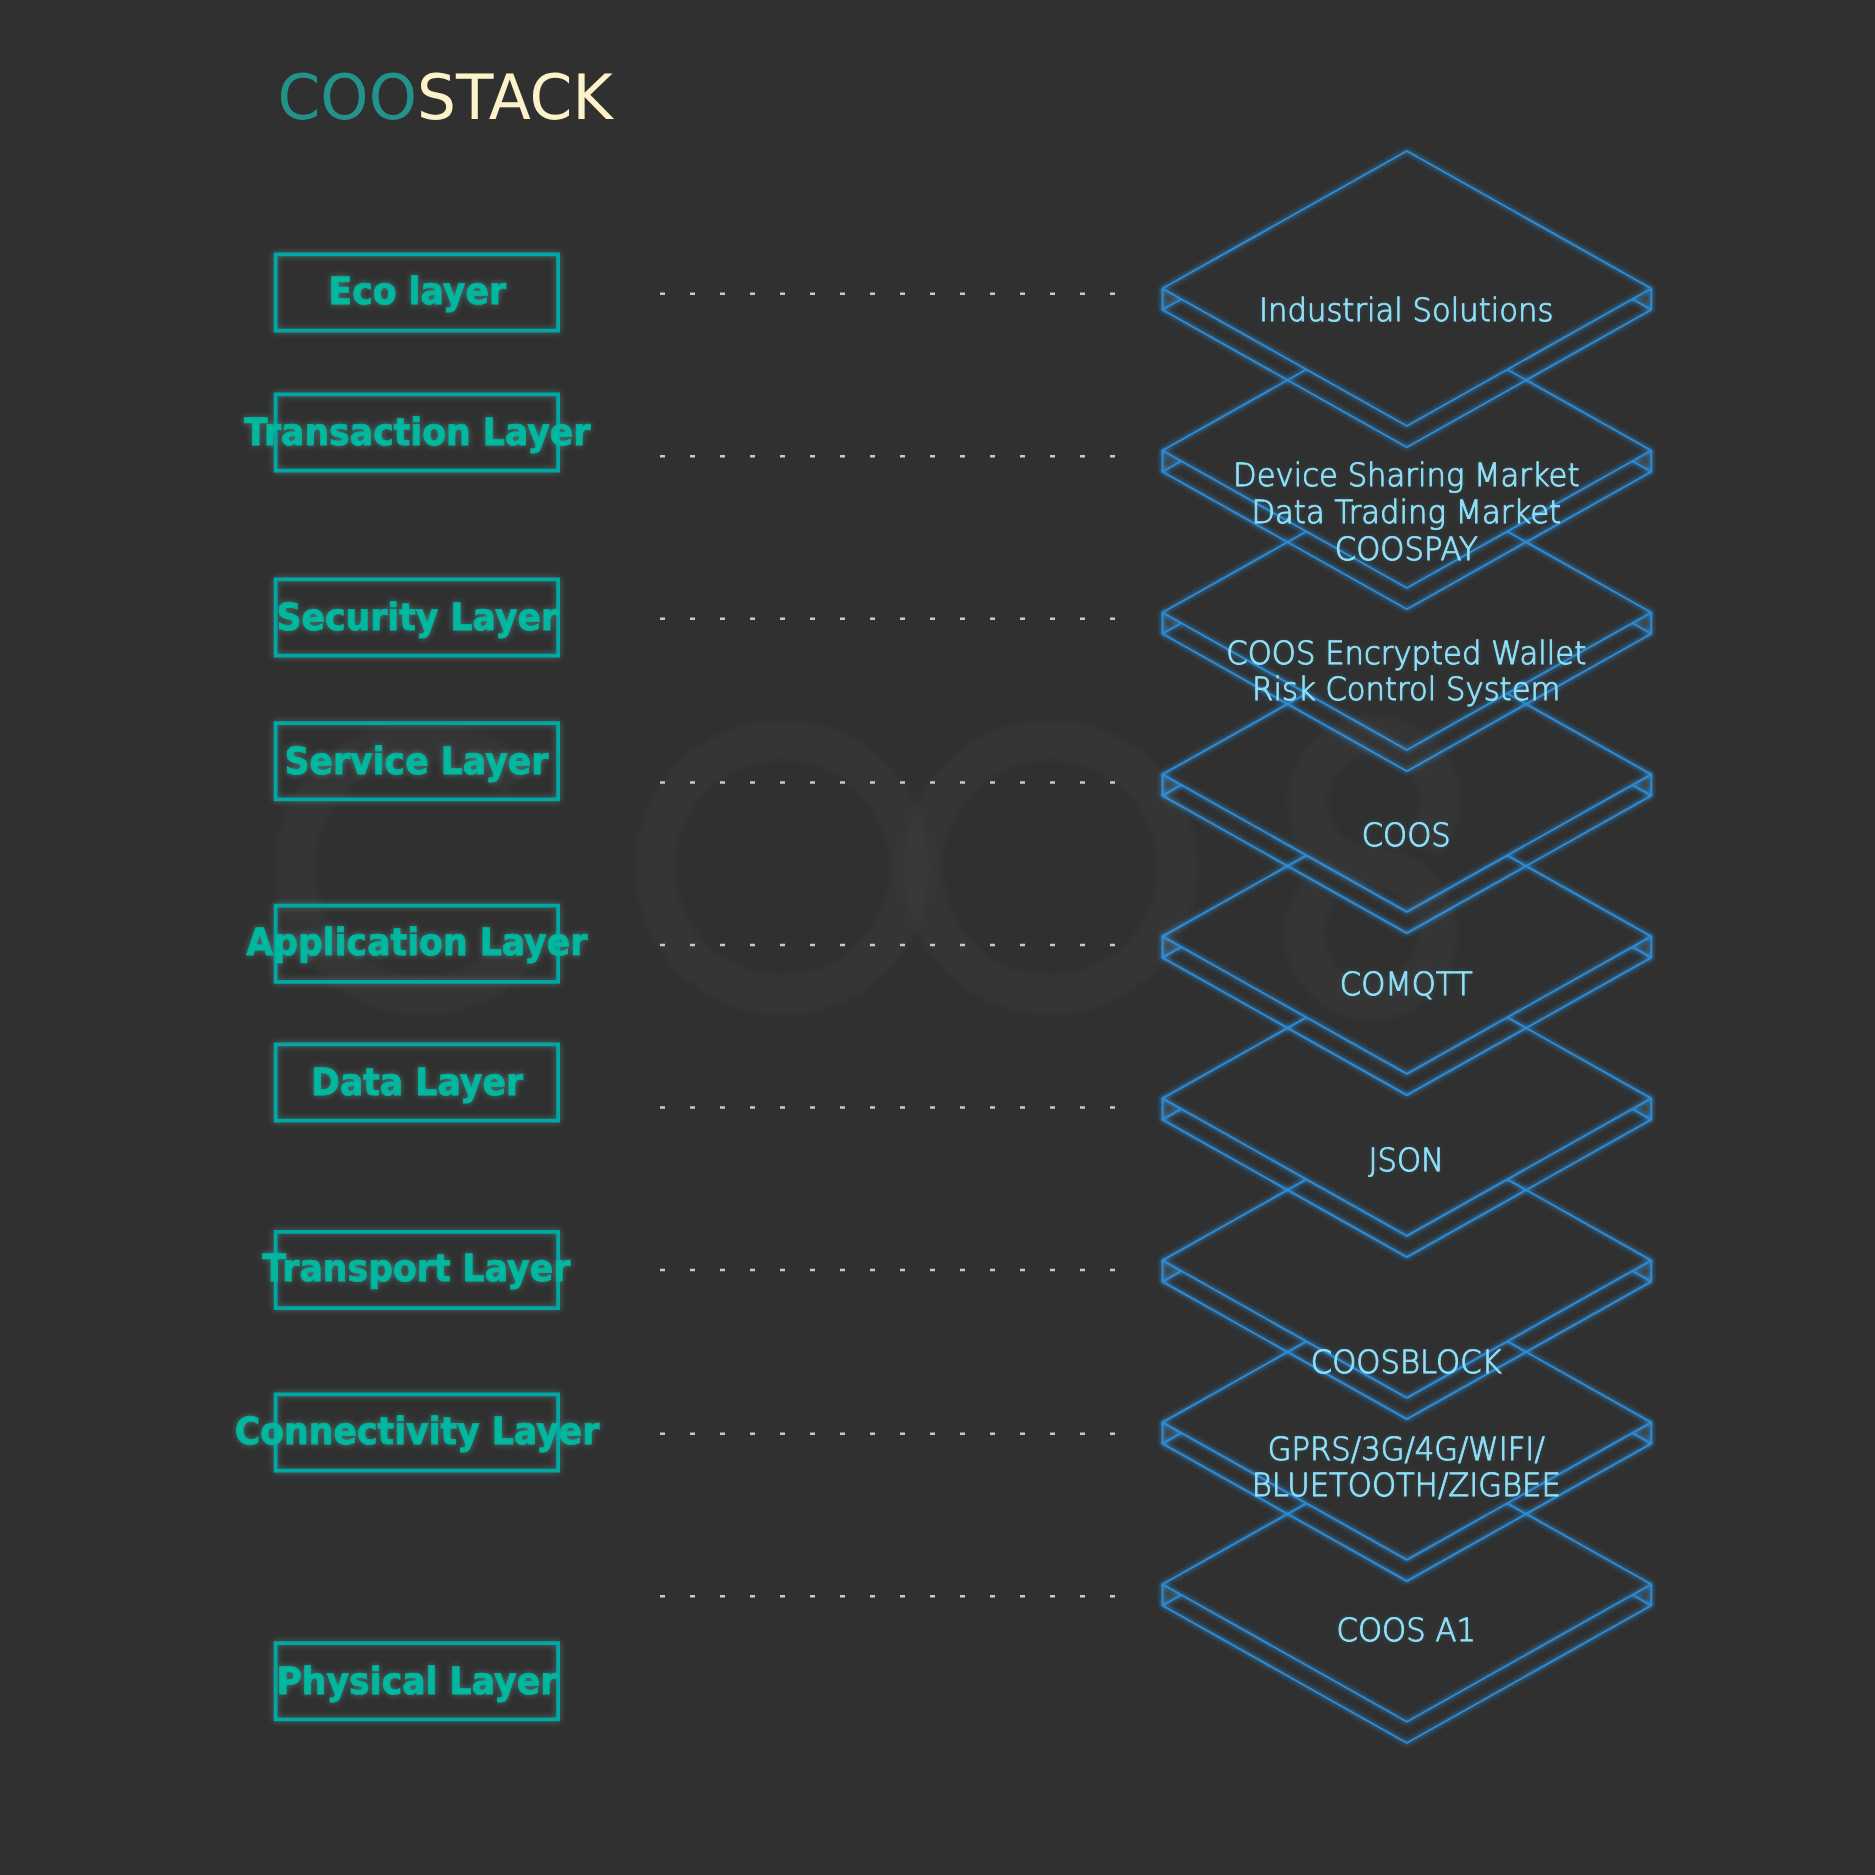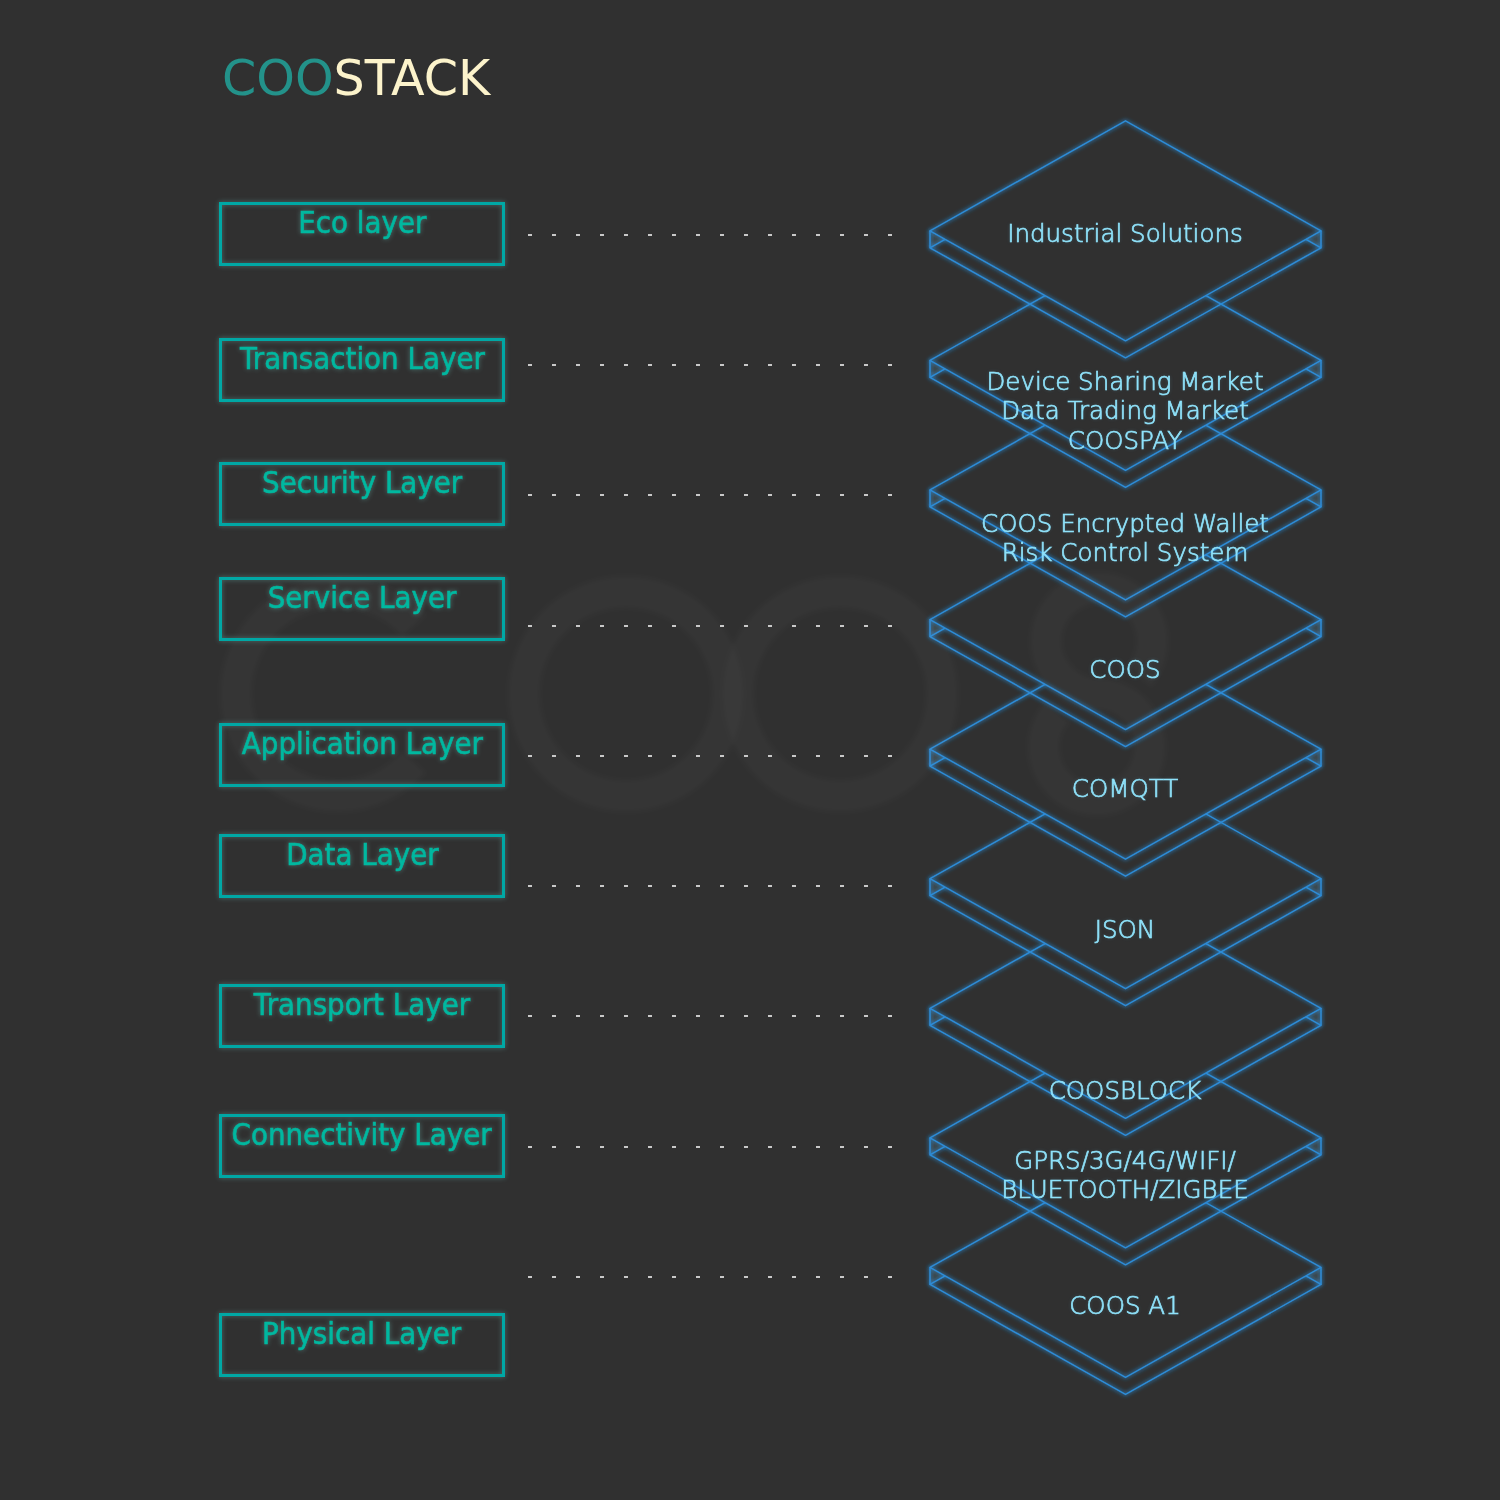--- a/index.html
+++ b/index.html
@@ -9,23 +9,23 @@
   #stage{position:relative;width:1500px;height:1500px;background:#303030;overflow:hidden;}
 
   .title{position:absolute;left:222px;top:53px;font-size:50px;line-height:1;white-space:nowrap;
          font-family:"DejaVu Sans",sans-serif;transform:scaleX(0.982);transform-origin:left top;}
   .title .t1{color:#23928a;}
   .title .t2{color:#fcf3cb;}
 
   svg.full{position:absolute;left:0;top:0;width:1500px;height:1500px;}
 
   .layerbox{position:absolute;box-sizing:border-box;border:3px solid #00a8a5;
-            width:286px;height:64px;left:219px;color:#00b8a0;
-            display:flex;align-items:flex-start;justify-content:center;
-            font-family:"DejaVu Sans",sans-serif;font-weight:400;
+            width:229px;height:64px;left:219px;color:#00b8a0;
+            display:flex;align-items:center;justify-content:center;
+            font-family:"DejaVu Sans",sans-serif;font-weight:700;
             font-size:30px;white-space:nowrap;
             filter:drop-shadow(0 0 2.6px rgba(120,220,210,.40));
             -webkit-text-stroke:0.6px #00b8a0;}
   .layerbox .lbl{display:inline-block;transform:scaleX(0.925);}
   .dots{position:absolute;left:528px;width:365px;height:2px;
         background:repeating-linear-gradient(to right,#c9c9c9 0 4.4px, rgba(0,0,0,0) 4.4px 24px);}
   .dtext{position:absolute;width:600px;left:825px;text-align:center;color:#8fe2fa;
          font-family:"DejaVu Sans",sans-serif;font-weight:300;
          font-size:25.5px;line-height:29.6px;white-space:nowrap;
          text-shadow:0 0 4px rgba(120,210,250,.30);
@@ -181,21 +181,21 @@
       <circle cx="626" cy="694" r="102"></circle>
       <circle cx="840" cy="694" r="102"></circle>
       <path d="M 1139 676 A 53 53 0 1 0 1098 694 A 53 53 0 1 1 1057 712"></path>
     </g>
   </svg>
 
   <div id="boxes">
     <div class="layerbox" style="top:201.9px">
         <span class="lbl">Eco layer</span>
       </div>
-    <div class="layerbox" style="top:338px">
+    <div class="layerbox" style="top:314px">
         <span class="lbl">Transaction Layer</span>
       </div>
     <div class="layerbox" style="top:462.4px">
         <span class="lbl">Security Layer</span>
       </div>
     <div class="layerbox" style="top:577px">
         <span class="lbl">Service Layer</span>
       </div>
     <div class="layerbox" style="top:722.9px">
         <span class="lbl">Application Layer</span>
@@ -220,21 +220,21 @@
     <div class="dots" style="top:494.2px"></div>
     <div class="dots" style="top:624.5px"></div>
     <div class="dots" style="top:754.7px"></div>
     <div class="dots" style="top:885.0px"></div>
     <div class="dots" style="top:1015.3px"></div>
     <div class="dots" style="top:1145.5px"></div>
     <div class="dots" style="top:1275.8px"></div>
   </div>
 
   <div id="plateTexts">
-    <div class="dtext" style="top:219.0px">
+    <div class="dtext" style="top:235px">
       <div>Industrial Solutions</div>
     </div>
     <div class="dtext" style="top:366.8px">
       <div>Device Sharing Market</div>
       <div>Data Trading Market</div>
       <div>COOSPAY</div>
     </div>
     <div class="dtext" style="top:508.8px">
       <div>COOS Encrypted Wallet</div>
       <div>Risk Control System</div>

